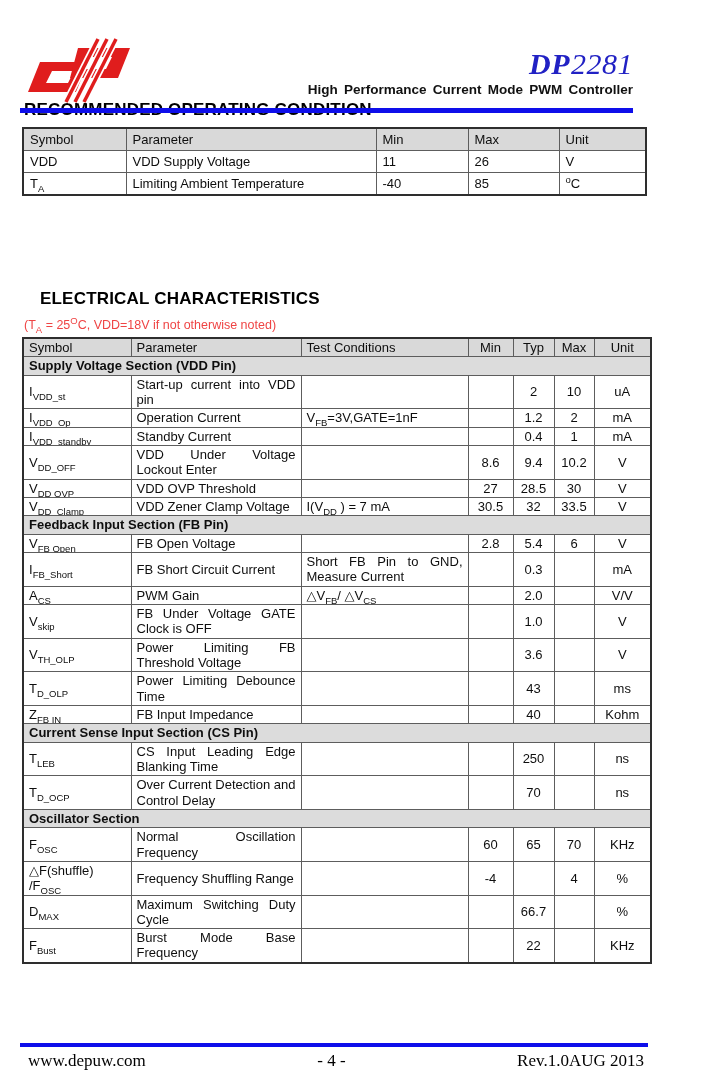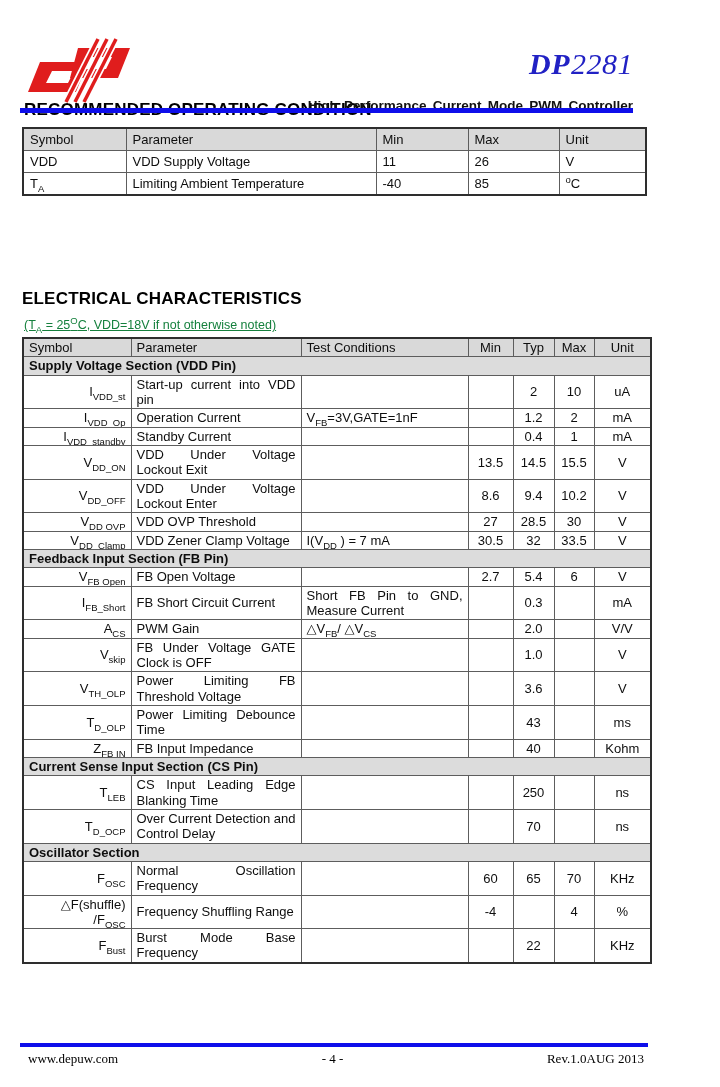--- a/index.html
+++ b/index.html
@@ -7,51 +7,51 @@
     width:720px;height:1087px;position:relative;background:#ffffff;
     color:#0e0e0e;font-family:"Liberation Sans",sans-serif;overflow:hidden;
   }
   
   .header{position:relative;height:83px;}
   .logo{position:absolute;left:26px;top:38px;}
   .head-right{position:absolute;right:87px;top:48px;text-align:right;}
   .product{font-family:"Liberation Serif",serif;font-style:italic;color:#2121c4;
            font-size:30px;line-height:32px;letter-spacing:.5px;}
   .product .dp{font-weight:bold;margin-right:1px;}
-  .subtitle{font-weight:bold;font-size:13.5px;word-spacing:2.5px;margin-top:18px;color:#111;}
+  .subtitle{font-weight:bold;font-size:13.5px;word-spacing:2.5px;margin-top:2px;color:#111;}
   .head-rule{position:absolute;left:20px;top:108px;width:613px;height:5px;background:#0e0eea;}
   
   h2{font-size:17px;letter-spacing:.2px;color:#000000;}
   .t1{margin:17px 0 0 24px;}
-  .t2{margin:93px 0 0 22px;}
-  .note{margin:9px 0 0 24px;font-size:12.5px;color:#15803d;text-decoration:underline;}
+  .t2{margin:93px 0 0 40px;}
+  .note{margin:9px 0 0 24px;font-size:12.5px;color:#ef4444;}
   
   .dstable{border-collapse:collapse;table-layout:fixed;border:2px solid #2e2e2e;}
   .dstable th,.dstable td{
     border:1px solid #5d5d5d;font-size:13px;line-height:1.18;
     vertical-align:middle;padding:1px 5px;overflow:hidden;
   }
   .dstable th{background:#d9d9d9;font-weight:normal;}
   .section-cell{background:#dcdcdc;font-weight:bold;padding:1px 4px;}
   sub,sup{font-size:9.5px;line-height:0;}
   #op-table{margin:7px 0 0 22px;width:623px;}
   #op-table td,#op-table th{text-align:left;padding:2px 6px;height:17px;}
   #ec-table{margin:5px 0 0 22px;width:628px;}
   #ec-table thead th{text-align:center;}
   #ec-table thead th:nth-child(-n+3){text-align:left;}
-  #ec-table .col-sym{text-align:right;margin-left:22px;}
+  #ec-table .col-sym{text-align:left;margin-left:22px;}
   #ec-table .col-param,#ec-table .col-cond{text-align:justify;}
   #ec-table .col-min,#ec-table .col-typ,#ec-table .col-max,#ec-table .col-unit{
     text-align:center;padding:1px 2px;
   }
   
   .footer{position:absolute;left:20px;top:1043px;width:628px;}
   .footer-rule{height:4px;background:#0e0eea;}
   .footer-row{display:flex;justify-content:space-between;align-items:baseline;
-    font-family:"Liberation Serif",serif;font-size:13px;margin-top:4px;padding:0 4px 0 8px;color:#000;}
+    font-family:"Liberation Serif",serif;font-size:17px;margin-top:4px;padding:0 4px 0 8px;color:#000;}
   .rev-block span + span{margin-left:0;}
 </style>
 </head>
 <body>
 
 <div class="header">
   <div class="logo">
     <svg width="108" height="66" viewBox="0 0 108 66" xmlns="http://www.w3.org/2000/svg">
       <g fill="#e01d1d" fill-rule="evenodd">
         <path d="M14,24 L62,24 L50,54 L2,54 Z M26,33 L48,33 L42,45 L20,45 Z"></path>
@@ -162,29 +162,20 @@
       <tr>
         <td class="col-sym">I<sub>VDD_standby</sub></td>
         <td class="col-param">Standby Current</td>
         <td class="col-cond"></td>
         <td class="col-min"></td>
         <td class="col-typ">0.4</td>
         <td class="col-max">1</td>
         <td class="col-unit">mA</td>
       </tr>
       <tr>
-        <td class="col-sym">V<sub>DD_ON</sub></td>
-        <td class="col-param">VDD Under Voltage Lockout Exit</td>
-        <td class="col-cond"></td>
-        <td class="col-min">13.5</td>
-        <td class="col-typ">14.5</td>
-        <td class="col-max">15.5</td>
-        <td class="col-unit">V</td>
-      </tr>
-      <tr>
         <td class="col-sym">V<sub>DD_OFF</sub></td>
         <td class="col-param">VDD Under Voltage Lockout Enter</td>
         <td class="col-cond"></td>
         <td class="col-min">8.6</td>
         <td class="col-typ">9.4</td>
         <td class="col-max">10.2</td>
         <td class="col-unit">V</td>
       </tr>
       <tr>
         <td class="col-sym">V<sub>DD OVP</sub></td>
@@ -204,21 +195,21 @@
         <td class="col-max">33.5</td>
         <td class="col-unit">V</td>
       </tr>
       <tr>
         <td colspan="7" class="section-cell">Feedback Input Section (FB Pin)</td>
       </tr>
       <tr>
         <td class="col-sym">V<sub>FB Open</sub></td>
         <td class="col-param">FB Open Voltage</td>
         <td class="col-cond"></td>
-        <td class="col-min">2.7</td>
+        <td class="col-min">2.8</td>
         <td class="col-typ">5.4</td>
         <td class="col-max">6</td>
         <td class="col-unit">V</td>
       </tr>
       <tr>
         <td class="col-sym">I<sub>FB_Short</sub></td>
         <td class="col-param">FB Short Circuit Current</td>
         <td class="col-cond">Short FB Pin to GND, Measure Current</td>
         <td class="col-min"></td>
         <td class="col-typ">0.3</td>
@@ -303,20 +294,29 @@
         <td class="col-max">70</td>
         <td class="col-unit">KHz</td>
       </tr>
       <tr>
         <td class="col-sym">△F(shuffle)<br>/F<sub>OSC</sub></td>
         <td class="col-param">Frequency Shuffling Range</td>
         <td class="col-cond"></td>
         <td class="col-min">-4</td>
         <td class="col-typ"></td>
         <td class="col-max">4</td>
+        <td class="col-unit">%</td>
+      </tr>
+      <tr>
+        <td class="col-sym">D<sub>MAX</sub></td>
+        <td class="col-param">Maximum Switching Duty Cycle</td>
+        <td class="col-cond"></td>
+        <td class="col-min"></td>
+        <td class="col-typ">66.7</td>
+        <td class="col-max"></td>
         <td class="col-unit">%</td>
       </tr>
       <tr>
         <td class="col-sym">F<sub>Bust</sub></td>
         <td class="col-param">Burst Mode Base Frequency</td>
         <td class="col-cond"></td>
         <td class="col-min"></td>
         <td class="col-typ">22</td>
         <td class="col-max"></td>
         <td class="col-unit">KHz</td>

